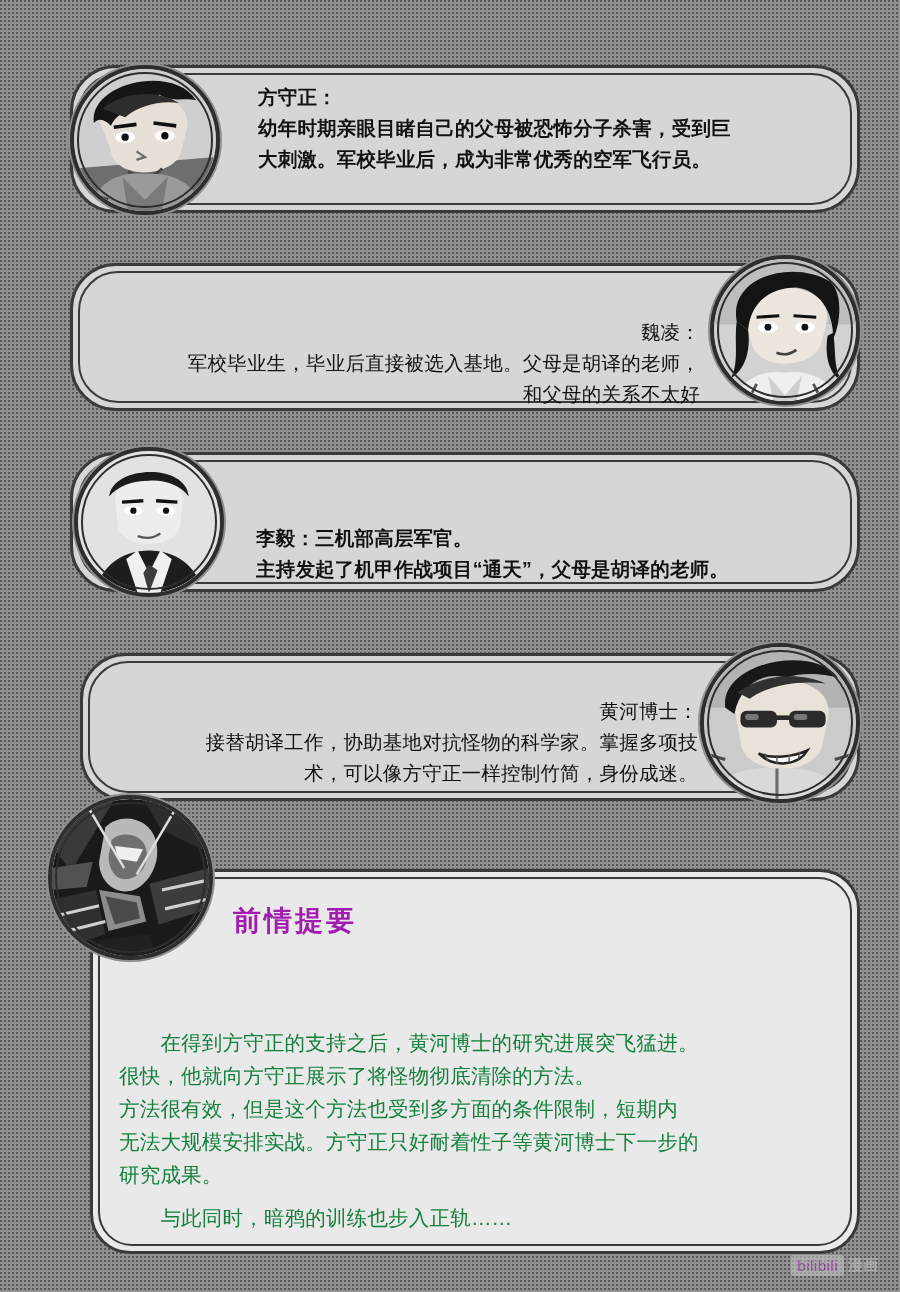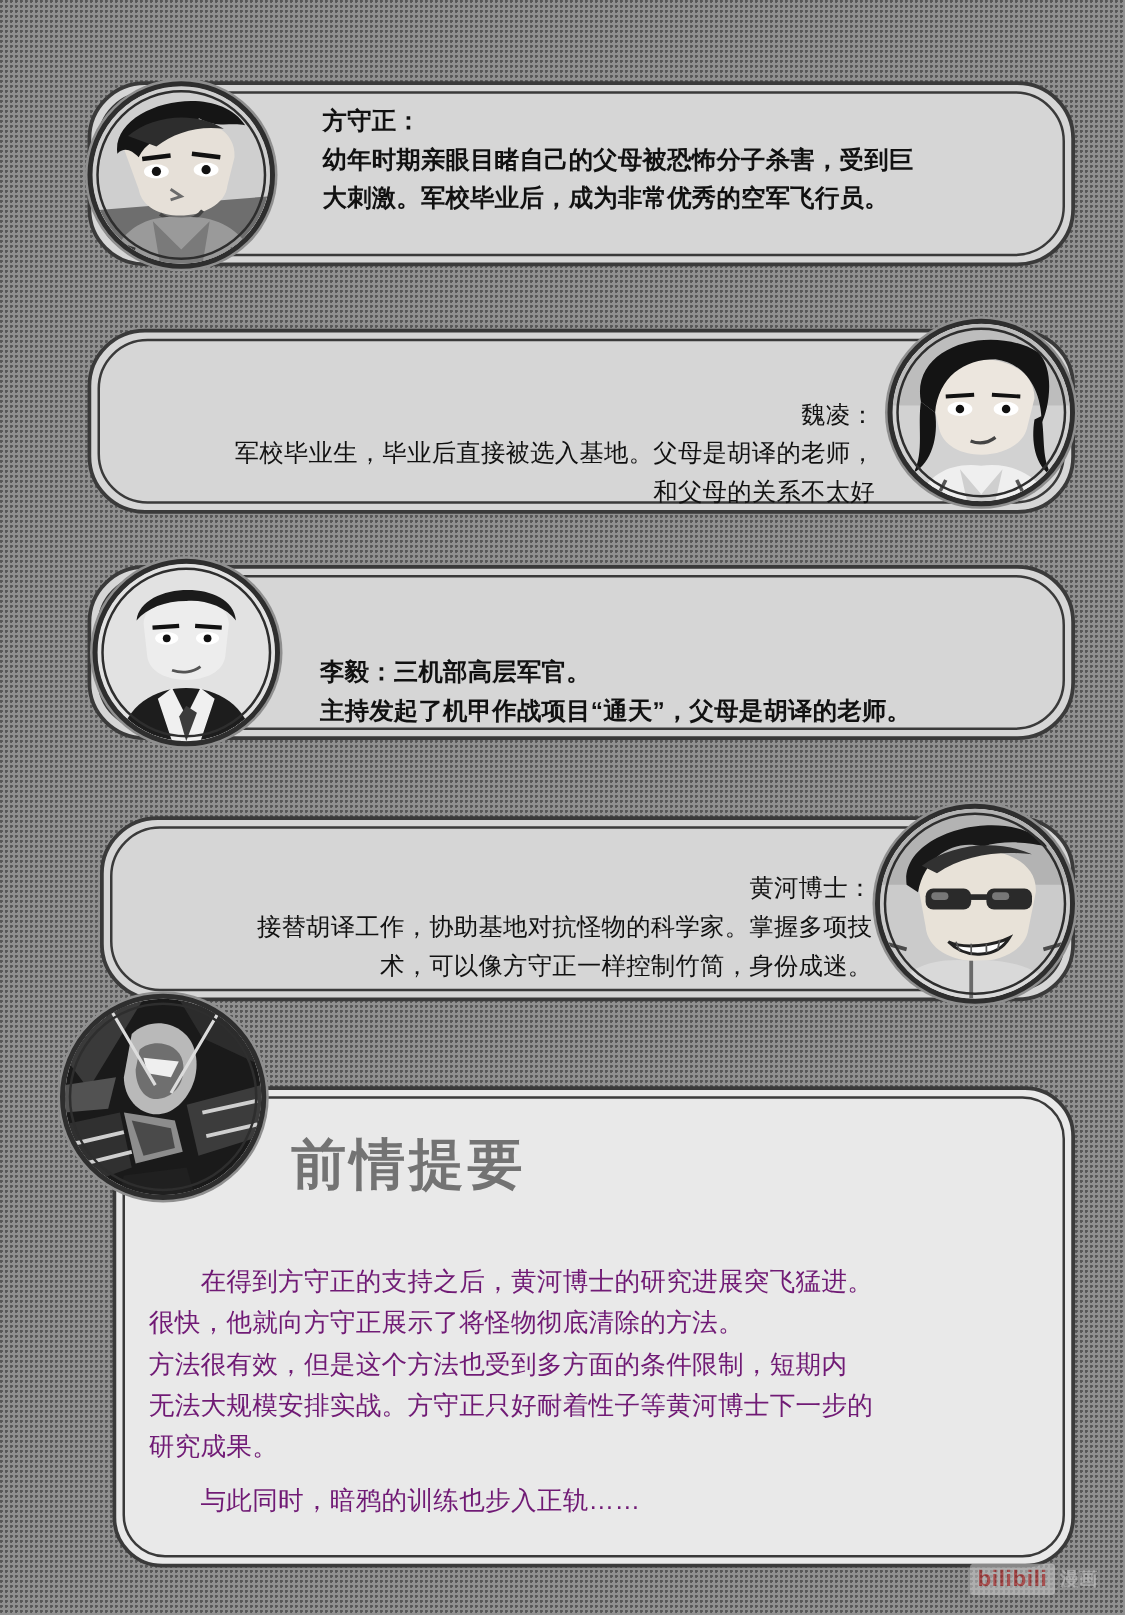--- a/index.html
+++ b/index.html
@@ -93,54 +93,54 @@
     border-radius: 40px;
     box-sizing: border-box;
   }
   #summary-panel .bubble-inner {
     border-radius: 34px;
   }
   .summary-title {
     position: absolute;
     left: 140px;
     top: 30px;
-    font-size: 44px;
+    font-size: 28px;
     font-weight: bold;
-    color: #737373;
+    color: #a21caf;
     letter-spacing: 3px;
     font-family: "DejaVu Sans", "Liberation Sans", sans-serif;
   }
   .summary-body {
     position: absolute;
     left: 26px;
     right: 26px;
-    top: 104px;
+    top: 121px;
     font-size: 20.5px;
     line-height: 33px;
-    color: #701a75;
+    color: #15803d;
     white-space: pre-line;
     letter-spacing: 0.2px;
   }
   .summary-body .para2 { display: block; margin-top: 10px; }
 
   
   #watermark {
     position: absolute;
     right: 22px;
     bottom: 16px;
     display: flex;
     align-items: center;
     gap: 4px;
     opacity: 0.55;
   }
   #watermark .bili {
     background: #c8c8c8;
-    color: #b91c1c;
-    font-weight: bold;
-    font-size: 18px;
+    color: #a21caf;
+    font-weight: normal;
+    font-size: 15px;
     padding: 2px 6px;
     border-radius: 3px;
     letter-spacing: 0.5px;
   }
   #watermark .mh {
     color: #c9c9c9;
     font-size: 15px;
     font-weight: bold;
   }
 </style>

